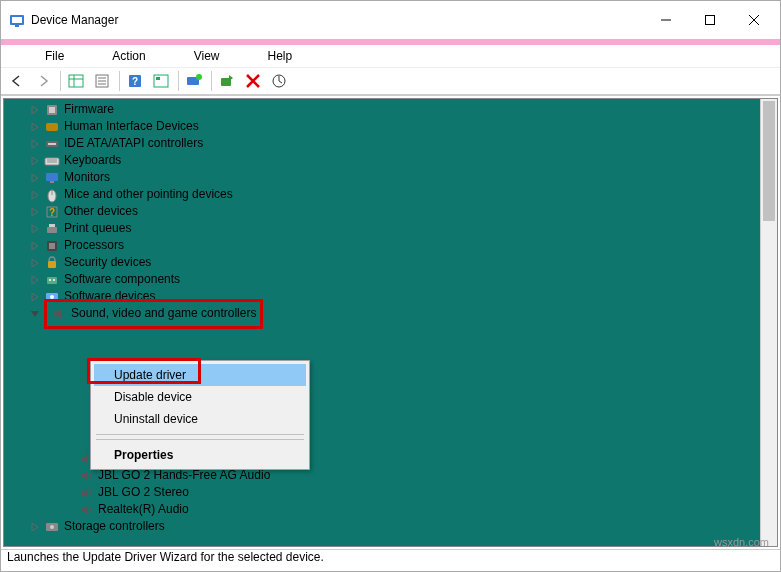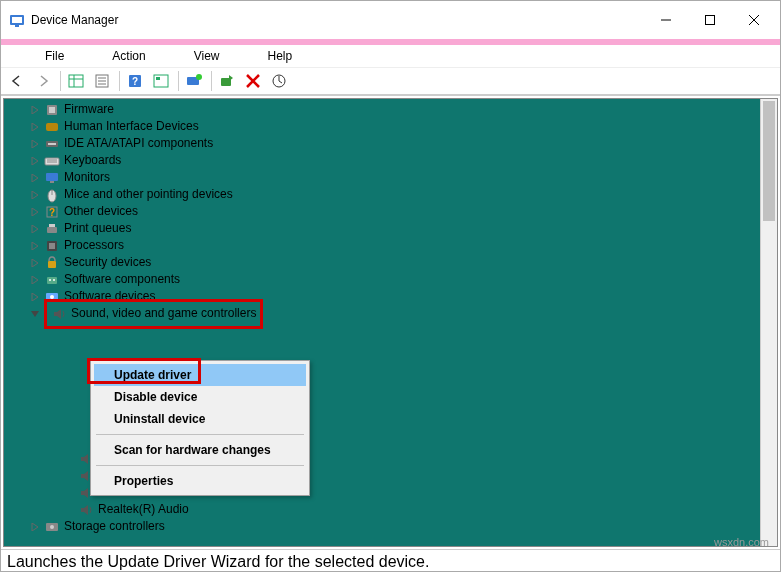--- a/index.html
+++ b/index.html
@@ -19,26 +19,26 @@
 .scrollbar .thumb { position: absolute; left: 2px; right: 2px; top: 2px; height: 120px; background: #c1c1c1; }
 .tree { padding: 2px 0 2px 8px; }
 .tree-row { display: flex; align-items: center; height: 17px; line-height: 17px; white-space: nowrap; }
 .expander { width: 14px; height: 14px; display: inline-flex; align-items: center; justify-content: center; margin-right: 2px; font-size: 9px; color: #555; }
 .node-icon { width: 16px; height: 16px; margin-right: 4px; display: inline-flex; align-items: center; justify-content: center; }
 .tree-label { font-size: 12px; }
 .indent-1 { padding-left: 16px; }
 .indent-2 { padding-left: 50px; }
 .highlight-red-box { border: 3px solid #d50000; padding: 0 4px; display: inline-flex; align-items: center; height: 30px; }
 .ctxmenu { position: absolute; left: 86px; top: 261px; width: 220px; background: #f0f0f0; border: 1px solid #a0a0a0; box-shadow: 2px 2px 4px rgba(0,0,0,0.25); padding: 3px; z-index: 50; }
-.ctxmenu .item { padding: 4px 20px; font-size: 12px; cursor: default; font-weight: bold; }
+.ctxmenu .item { padding: 4px 20px; font-size: 12px; cursor: default; }
 .ctxmenu .item.selected { background: #90c8f6; }
 .ctxmenu .item.bold { font-weight: bold; }
 .ctxmenu .divider { height: 1px; background: #c0c0c0; margin: 4px 2px; }
 .ctx-highlight { position: absolute; left: 83px; top: 259px; width: 114px; height: 26px; border: 3px solid #d50000; z-index: 60; pointer-events: none; }
-.statusbar { height: 22px; border-top: 1px solid #ccc; display: flex; align-items: flex-end; padding: 0 6px; font-size: 16px; }
+.statusbar { height: 22px; border-top: 1px solid #ccc; display: flex; align-items: flex-start; padding: 0 6px; font-size: 12px; }
 .watermark { position: absolute; right: 12px; bottom: 24px; font-size: 11px; color: #999; }
 svg { display: block; }
 </style>
 </head>
 <body>
 
 <div class="titlebar">
   <span class="app-icon">
     <svg width="16" height="16">
         <rect x="1" y="3" width="14" height="10" fill="#3a7bd5" rx="1"></rect>
@@ -175,21 +175,21 @@
             <svg width="8" height="8">
               <path d="M1 0 L7 4 L1 8 Z" fill="none" stroke="#666"></path>
             </svg>
           </span>
           <span class="node-icon">
             <svg width="16" height="16">
               <rect x="2" y="5" width="12" height="6" fill="#666" rx="1"></rect>
               <rect x="4" y="7" width="8" height="2" fill="#ccc"></rect>
             </svg>
           </span>
-          <span class="tree-label">IDE ATA/ATAPI components</span>
+          <span class="tree-label">IDE ATA/ATAPI controllers</span>
         </div>
         <div class="tree-row indent-1">
           <span class="expander">
             <svg width="8" height="8">
               <path d="M1 0 L7 4 L1 8 Z" fill="none" stroke="#666"></path>
             </svg>
           </span>
           <span class="node-icon">
             <svg width="16" height="16">
               <rect x="1" y="5" width="14" height="7" fill="#ddd" stroke="#888" rx="1"></rect>
@@ -386,21 +386,20 @@
       </div>
     <div class="scrollbar">
         <div class="thumb"></div>
       </div>
 
     <div class="ctxmenu" id="ctxmenu">
         <div class="item selected">Update driver</div>
         <div class="item">Disable device</div>
         <div class="item">Uninstall device</div>
         <div class="divider"></div>
-        <div class="item">Scan for hardware changes</div>
         <div class="divider"></div>
         <div class="item bold">Properties</div>
       </div>
     <div class="ctx-highlight"></div>
   </div>
 </div>
 
 <div class="statusbar">
   <span>Launches the Update Driver Wizard for the selected device.</span>
 </div>

